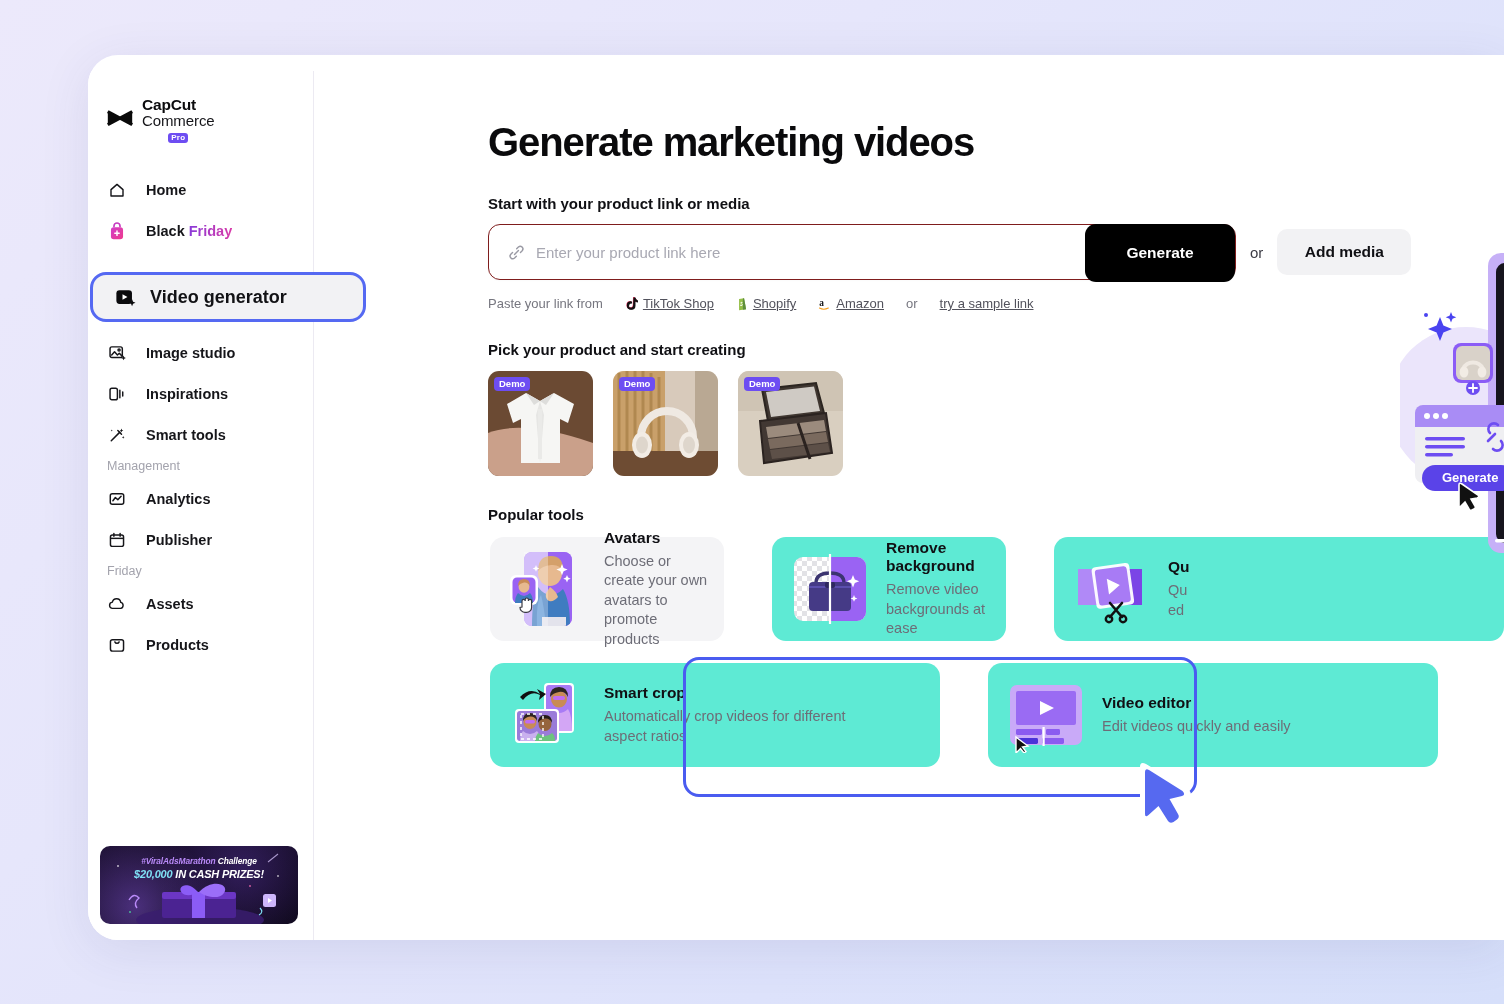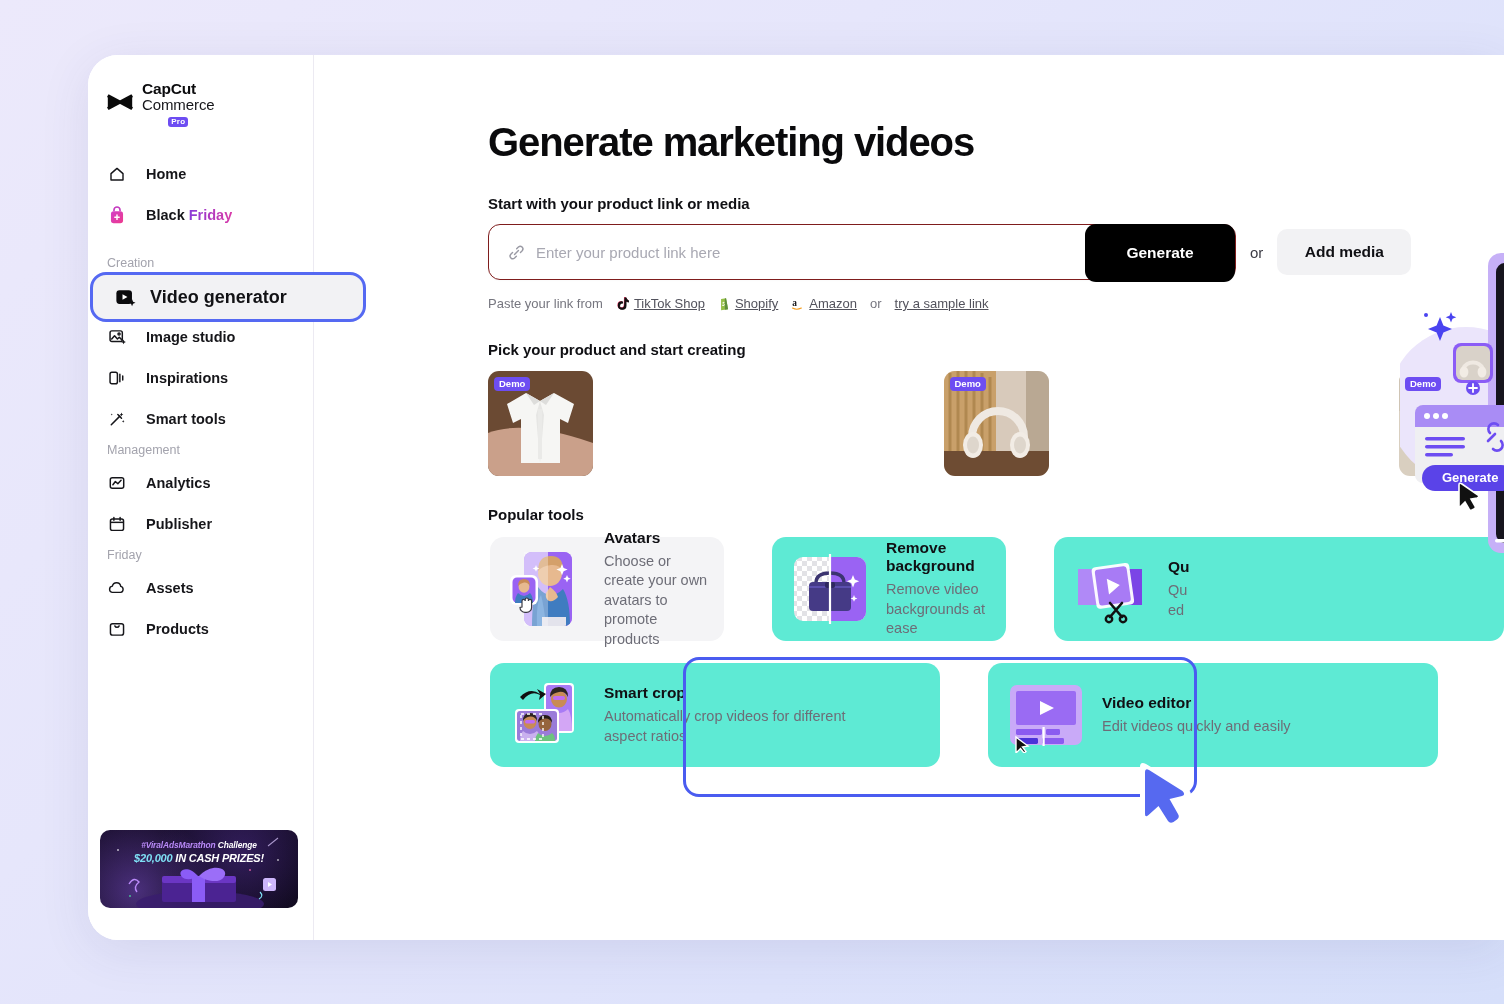--- a/index.html
+++ b/index.html
@@ -19,21 +19,21 @@
     width: 1416px; height: 885px;
     background: #ffffff;
     border-top-left-radius: 30px;
     border-bottom-left-radius: 30px;
     overflow: hidden;
     box-shadow: 0 10px 50px rgba(60,60,120,0.10);
   }
 
   
   #sidebar {
-    position: absolute; left: 0; top: 0;
+    position: absolute; left: 0; top: 16px;
     width: 226px; height: 885px;
     background: #ffffff;
     border-right: 1px solid #eceaf2;
     padding: 0;
   }
   .logo-wrap {
     display: flex; align-items: center; gap: 7px;
     padding: 26px 0 0 17px;
   }
   .logo-mark { width: 30px; height: 30px; flex: 0 0 30px; }
@@ -126,28 +126,28 @@
     font-family: inherit; cursor: pointer;
   }
   .or-text { font-size: 15px; color: #3b3b44; }
   .btn-addmedia {
     width: 134px; height: 46px; border-radius: 10px; border: 0;
     background: #f2f2f4; color: #101014; font-size: 15.5px; font-weight: 700;
     font-family: inherit; cursor: pointer;
   }
 
   .paste-row {
-    display: flex; align-items: center; gap: 13px;
+    display: flex; align-items: center; gap: 22px;
     padding-left: 174px; margin-top: 16px;
     font-size: 13px; color: #76767f;
   }
   .paste-row .src { display: flex; align-items: center; gap: 5px; }
   .paste-row a { color: #52525c; text-decoration: underline; cursor: pointer; }
 
-  .thumbs { display: flex; gap: 29px; padding-left: 174px; margin-top: 13px; justify-content: space-between; }
+  .thumbs { display: flex; gap: 20px; padding-left: 174px; margin-top: 13px; }
   .thumb {
     width: 105px; height: 105px; border-radius: 11px;
     position: relative; overflow: hidden; cursor: pointer;
   }
   .demo-tag {
     position: absolute; left: 6px; top: 6px; z-index: 2;
     background: #6d4df2; color: #fff; font-size: 9.5px; font-weight: 600;
     border-radius: 4px; padding: 2px 5px 2.5px; line-height: 1;
   }
 

